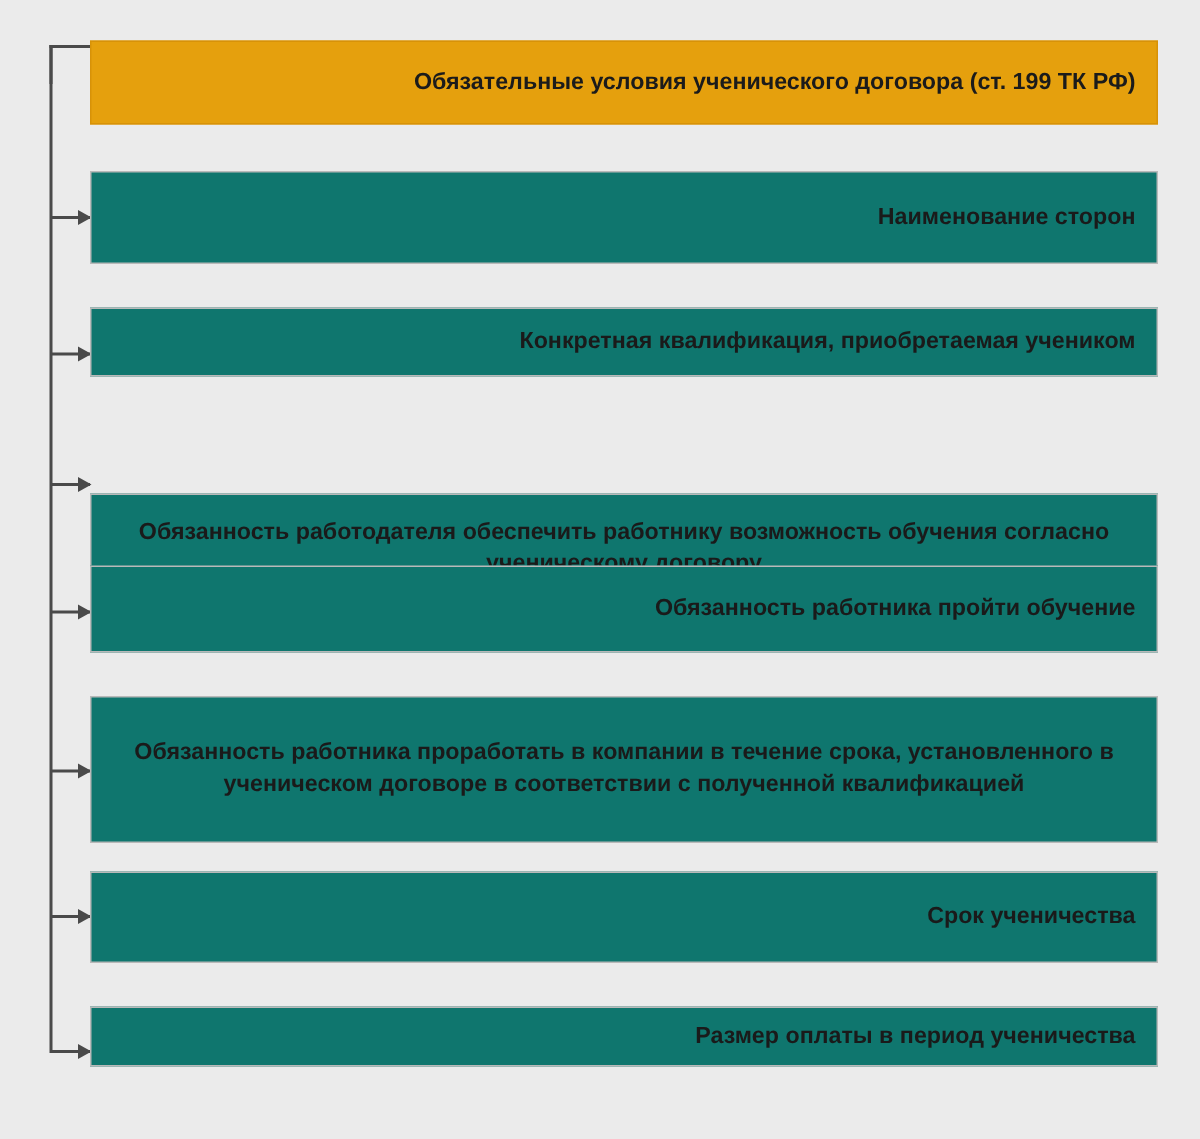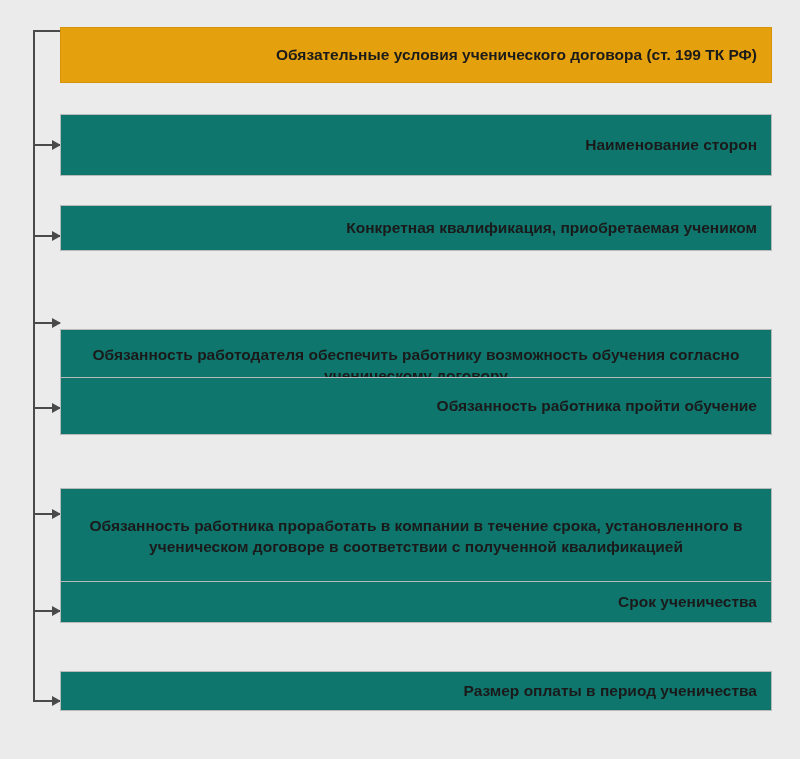--- a/index.html
+++ b/index.html
@@ -119,26 +119,26 @@
   <div class="node item" style="top:297px; height:74px;margin-top:32px;">
     <span class="label">Обязанность работодателя обеспечить работнику возможность обучения согласно ученическому договору</span>
   </div>
 
   <div class="arrow" style="top:407px;"></div>
   <div class="node item" style="top:377px; height:58px;">
     <span class="label">Обязанность работника пройти обучение</span>
   </div>
 
   <div class="arrow" style="top:513px;"></div>
-  <div class="node item" style="top:488px; height:98px;">
+  <div class="node item" style="top:464px; height:98px;">
     <span class="label">Обязанность работника проработать в компании в течение срока, установленного в ученическом договоре в соответствии с полученной квалификацией</span>
   </div>
 
   <div class="arrow" style="top:610px;"></div>
-  <div class="node item" style="top:581px; height:42px;">
+  <div class="node item" style="top:581px; height:61px;">
     <span class="label">Срок ученичества</span>
   </div>
 
   <div class="arrow" style="top:700px;"></div>
   <div class="node item" style="top:671px; height:40px;">
     <span class="label">Размер оплаты в период ученичества</span>
   </div>
 
 </div>
 

